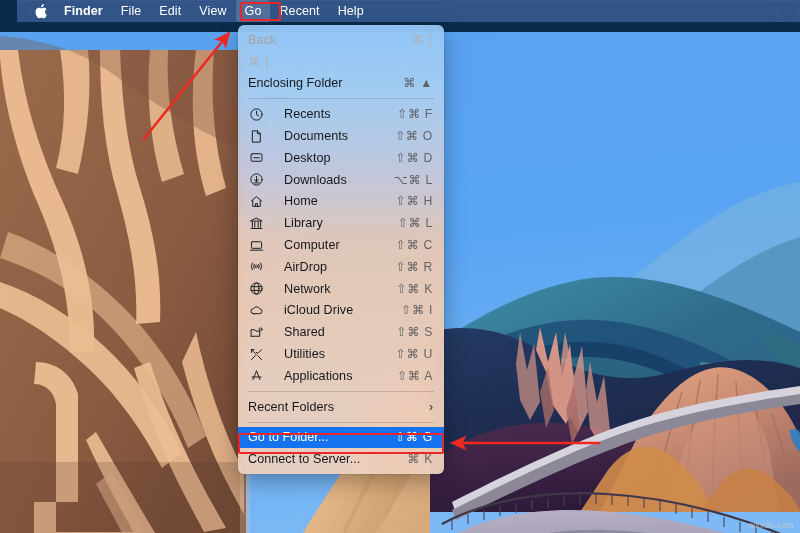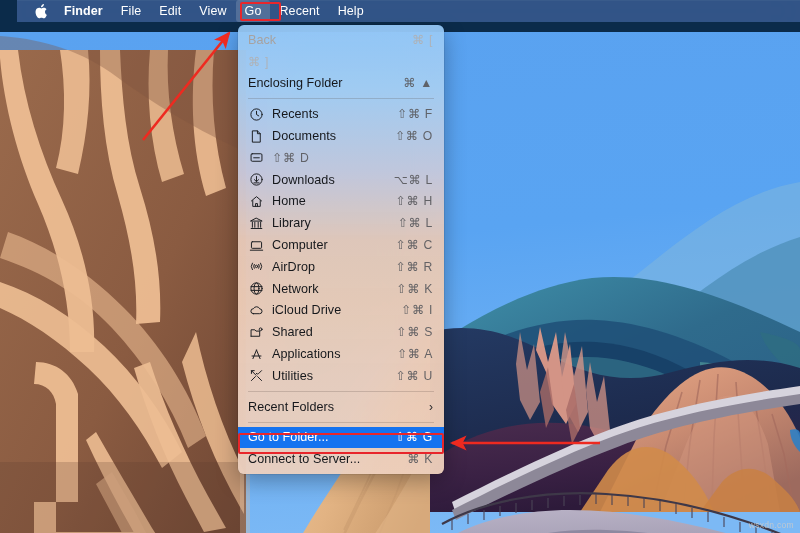--- a/index.html
+++ b/index.html
@@ -68,20 +68,21 @@
     backdrop-filter:blur(28px) saturate(1.5);
   }
   .mi {
     position:relative;
     height:21.8px;
     display:flex; align-items:center;
     padding:0 11px 0 10px;
     font-size:12.6px;
     color:#16181c;
     white-space:nowrap;
+    gap:12px;
   }
   .mi .mi-icon {
     width:17px; height:15px; margin-right:7px;
     display:flex; align-items:center; justify-content:center;
     flex:0 0 17px;
   }
   .mi .mi-icon svg { display:block; }
   .mi .mi-label { flex:1 1 auto; letter-spacing:0.05px; }
   .mi .mi-key {
     font-size:12.2px; color:#5a5a5e; letter-spacing:0.7px;
@@ -328,20 +329,21 @@
       <span class="mi-label">Documents</span>
       <span class="mi-key">⇧⌘ O</span>
     </div>
     <div class="mi">
       <span class="mi-icon">
         <svg width="15" height="15" viewBox="0 0 16 16" fill="none" stroke="#1b1d21" stroke-width="1.05" stroke-linecap="round" stroke-linejoin="round">
           <rect x="2.2" y="4" width="11.6" height="8" rx="1.2"></rect>
           <path d="M5 8.3h6"></path>
         </svg>
       </span>
+      <span class="mi-label">Desktop</span>
       <span class="mi-key">⇧⌘ D</span>
     </div>
     <div class="mi">
       <span class="mi-icon">
         <svg width="15" height="15" viewBox="0 0 16 16" fill="none" stroke="#1b1d21" stroke-width="1.05" stroke-linecap="round" stroke-linejoin="round">
           <circle cx="8" cy="8" r="6"></circle>
           <path d="M8 4.8v5.2M5.8 8.2L8 10.3l2.2-2.1"></path>
           <path d="M5.3 11.6h5.4"></path>
         </svg>
       </span>
@@ -420,39 +422,39 @@
           <path d="M2.2 12h9.2V6.5"></path>
           <circle cx="12.4" cy="4.6" r="1.5"></circle>
         </svg>
       </span>
       <span class="mi-label">Shared</span>
       <span class="mi-key">⇧⌘ S</span>
     </div>
     <div class="mi">
       <span class="mi-icon">
         <svg width="15" height="15" viewBox="0 0 16 16" fill="none" stroke="#1b1d21" stroke-width="1.05" stroke-linecap="round" stroke-linejoin="round">
-          <path d="M8 3.2L4.2 12.4M8 3.2l3.8 9.2"></path>
-          <path d="M3.2 9.6h9.6"></path>
-        </svg>
-      </span>
-      <span class="mi-label">Applications</span>
-      <span class="mi-key">⇧⌘ A</span>
-    </div>
-    <div class="mi">
-      <span class="mi-icon">
-        <svg width="15" height="15" viewBox="0 0 16 16" fill="none" stroke="#1b1d21" stroke-width="1.05" stroke-linecap="round" stroke-linejoin="round">
           <path d="M2.6 2.8l5 5"></path>
           <path d="M2.6 5.8V2.8h3"></path>
           <path d="M9.2 9.2l4.2 4.2"></path>
           <path d="M13.4 2.8l-3.1 3.1a1.8 1.8 0 0 1-2.5 0"></path>
           <path d="M2.6 13.4l4.3-4.3"></path>
         </svg>
       </span>
       <span class="mi-label">Utilities</span>
       <span class="mi-key">⇧⌘ U</span>
+    </div>
+    <div class="mi">
+      <span class="mi-icon">
+        <svg width="15" height="15" viewBox="0 0 16 16" fill="none" stroke="#1b1d21" stroke-width="1.05" stroke-linecap="round" stroke-linejoin="round">
+          <path d="M8 3.2L4.2 12.4M8 3.2l3.8 9.2"></path>
+          <path d="M3.2 9.6h9.6"></path>
+        </svg>
+      </span>
+      <span class="mi-label">Applications</span>
+      <span class="mi-key">⇧⌘ A</span>
     </div>
     <div class="mi-sep"></div>
     <div class="mi noicon">
       <span class="mi-label">Recent Folders</span>
       <span class="mi-chevron">›</span>
     </div>
     <div class="mi-sep"></div>
     <div class="mi selected noicon">
       <span class="mi-label">Go to Folder...</span>
       <span class="mi-key">⇧⌘ G</span>

